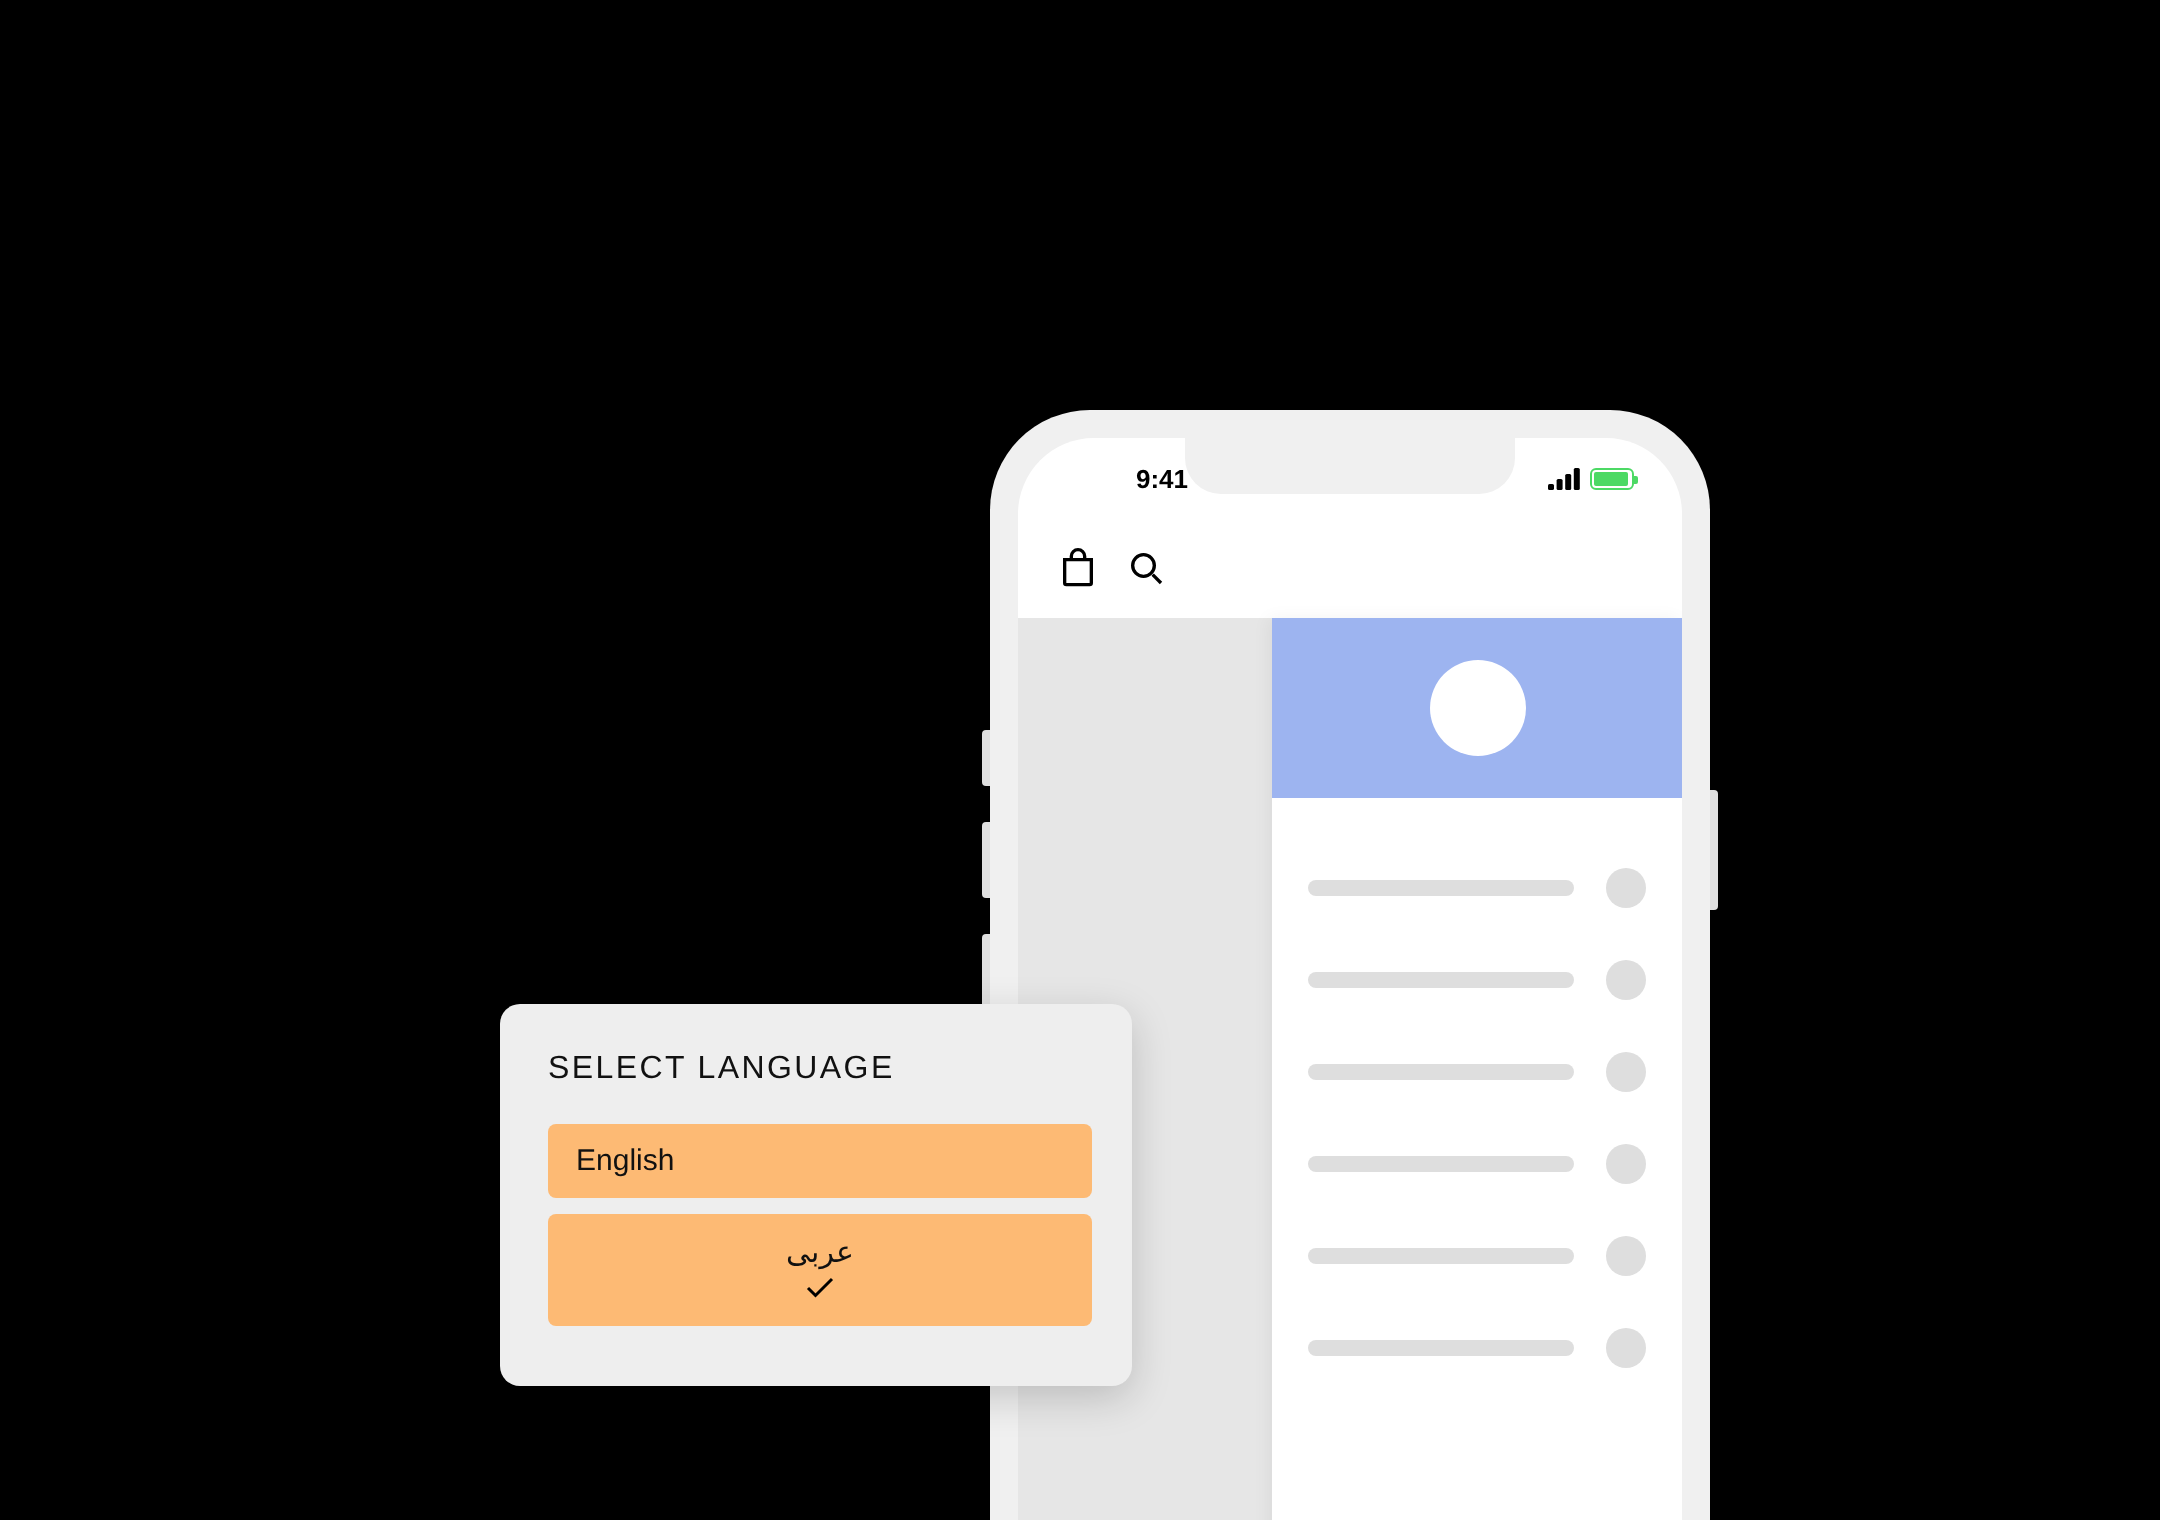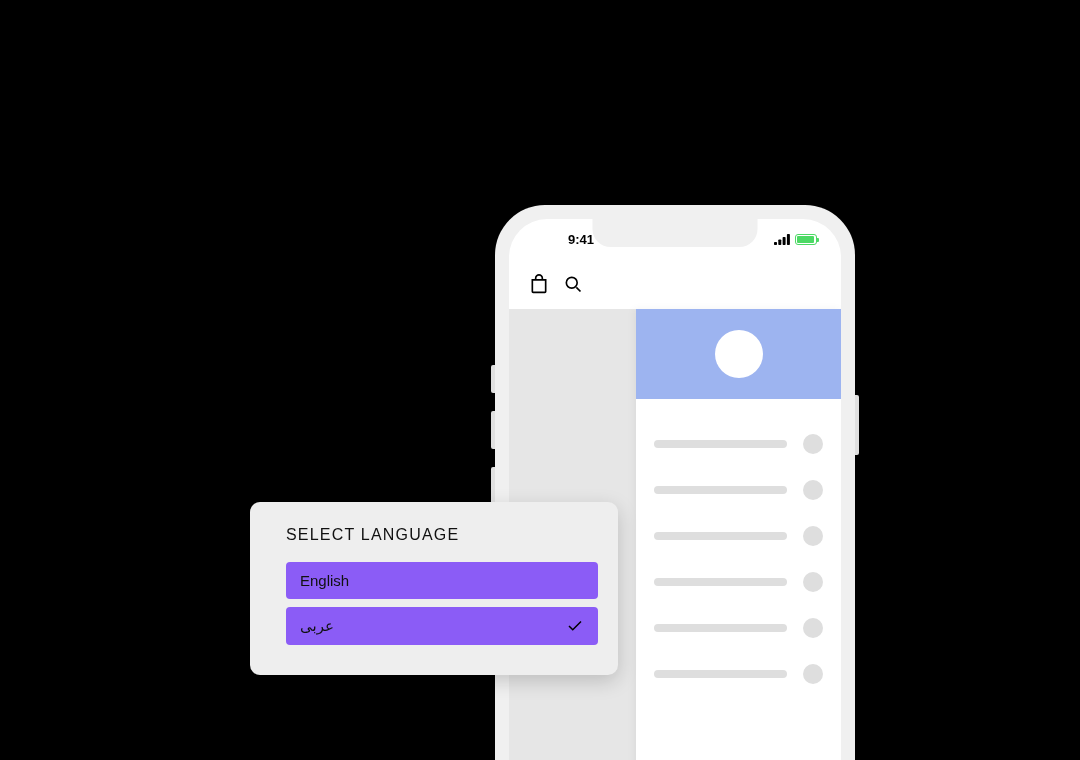--- a/index.html
+++ b/index.html
@@ -180,46 +180,46 @@
       height: 20px;
       background: #dedede;
       border-radius: 50%;
     }
     
     
     .language-card {
       position: absolute;
       left: 250px;
       top: 502px;
-      width: 368px;
+      width: 316px;
       background: #eeeeee;
       border-radius: 10px;
-      padding: 24px 20px 18px 36px;
+      padding: 24px 20px 18px 24px;
       box-shadow: 0 6px 20px rgba(0,0,0,0.18);
     }
     .language-title {
       font-size: 16px;
       font-weight: 500;
       letter-spacing: 1.2px;
       color: #111;
       margin-bottom: 18px;
     }
     .lang-option {
-      background: #8b5cf6;
+      background: #fdba74;
       border-radius: 4px;
       padding: 10px 14px;
       margin-bottom: 8px;
       font-size: 15px;
       color: #111;
       display: flex;
       align-items: center;
       justify-content: space-between;
       cursor: pointer;
     }
-    .lang-option:last-child { margin-bottom: 12px; }
+    .lang-option:last-child { margin-bottom: 12px; flex-direction: column; }
     .check-icon svg { display: block; }
   </style>
 </head>
 <body>
 
 <div class="phone-device">
 
   <div class="phone-side-buttons-left">
     <div class="side-btn short"></div>
     <div class="side-btn"></div>

